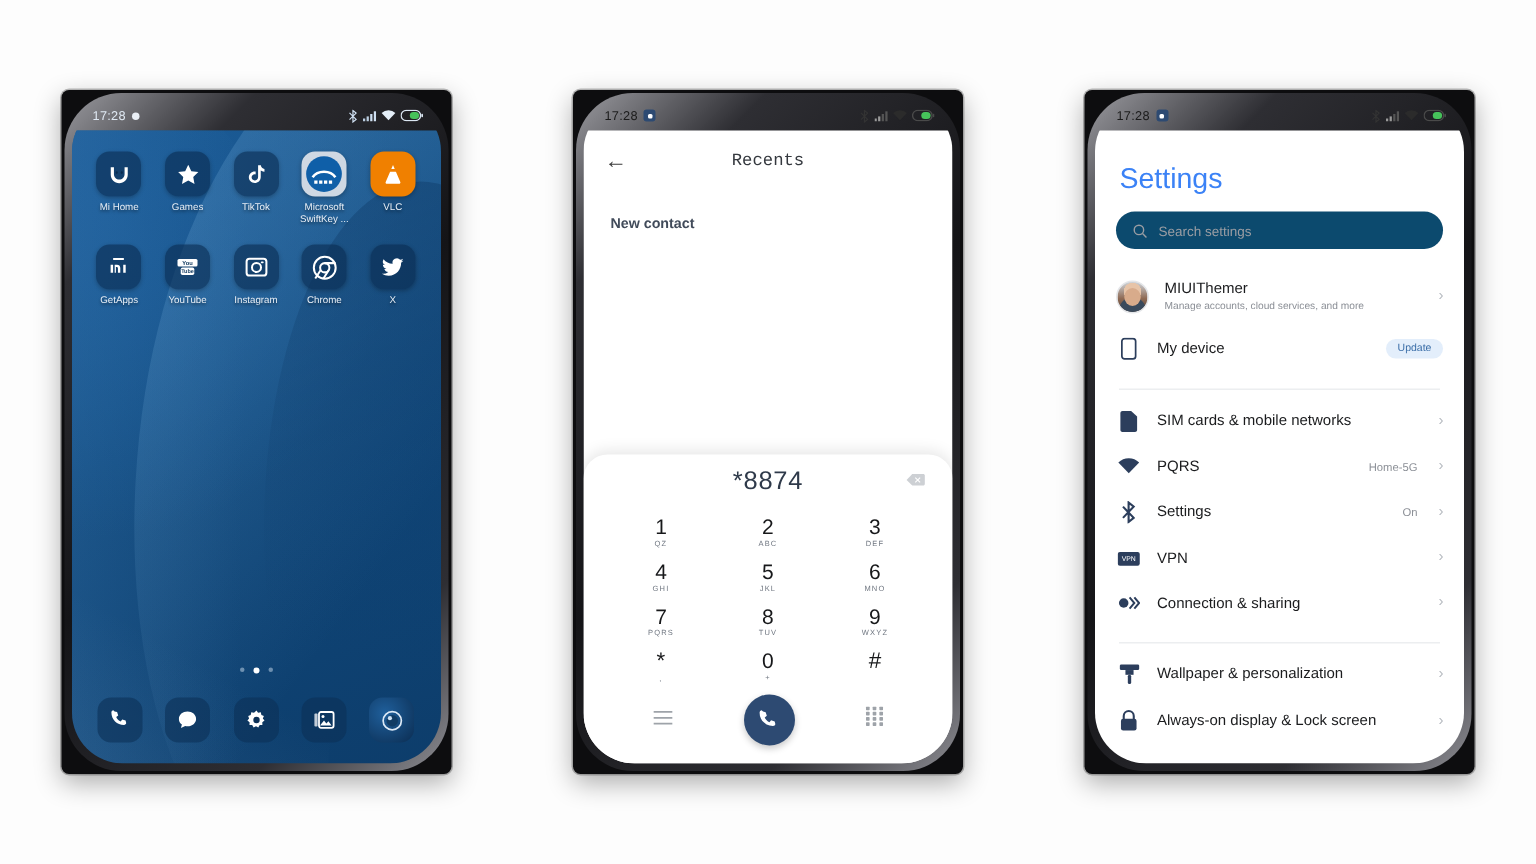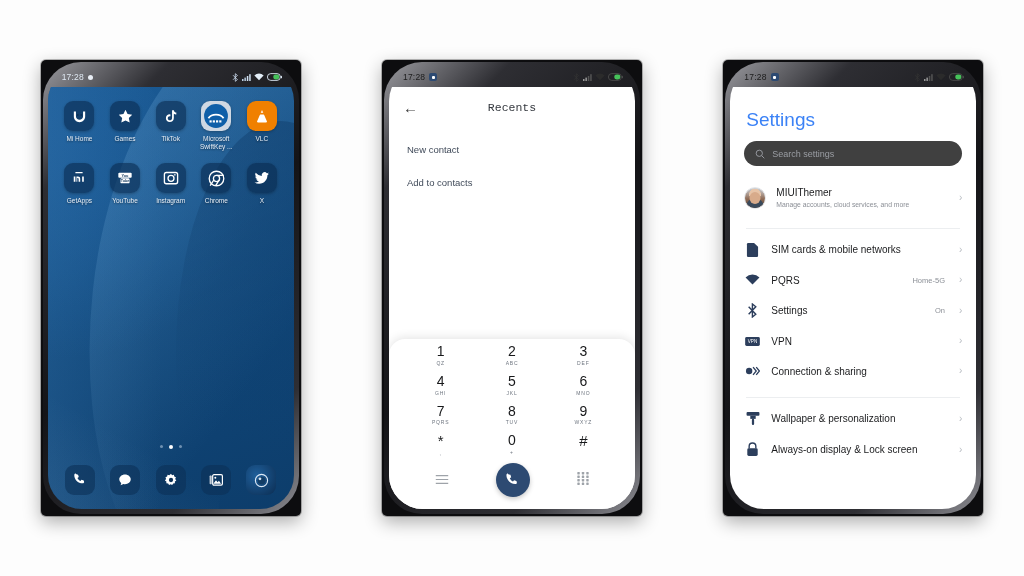--- a/index.html
+++ b/index.html
@@ -163,20 +163,21 @@
   .back-arrow { font-size: 15px; color: #3a3a3a; line-height: 1; }
   .dial-title {
     position: absolute; left: 0; right: 0; text-align: center;
     font-size: 11.5px; color: #35393f; font-family: Liberation Mono, monospace;
   }
   .dial-menu { padding: 6px 0 0 0; }
   .dial-menu-item {
     padding: 11px 18px;
     font-size: 9.5px;
     color: #414b5a;
+    font-weight: bold;
   }
   .dial-spacer { flex: 1; }
 
   .keypad-sheet {
     background: #fff;
     border-radius: 16px 16px 0 0;
     box-shadow: 0 -2px 10px rgba(0,0,0,.10);
     padding-bottom: 4px;
   }
   .dialed-row {
@@ -214,21 +215,21 @@
   
   .settings { flex: 1; background: #fff; overflow: hidden; display:flex; flex-direction:column;}
   .set-title {
     font-size: 19px; color: #3b82f6; font-weight: 400;
     padding: 22px 16px 10px 16px;
   }
   .search {
     margin: 0 14px 12px 14px;
     height: 25px;
     border-radius: 13px;
-    background: #404040;
+    background: #0c4a6e;
     display: flex; align-items: center; gap: 7px;
     padding: 0 11px;
   }
   .search-ph { font-size: 9px; color: #9a9da3; }
   .set-group { padding: 0 0 6px 0; }
   .divider { height: 1px; background: #eceef0; margin: 5px 16px; }
   .set-row {
     display: flex; align-items: center;
     padding: 8px 14px;
     gap: 10px;
@@ -493,26 +494,34 @@
       </div>
 
       <div class="dialer">
         <div class="dial-header">
           <span class="back-arrow">←</span>
           <div class="dial-title">Recents</div>
         </div>
 
         <div class="dial-menu">
           <div class="dial-menu-item">New contact</div>
-          <div class="dial-menu-item">Add to contacts</div>
         </div>
 
         <div class="dial-spacer"></div>
 
         <div class="keypad-sheet">
+          <div class="dialed-row">
+            <span class="dialed-number">*8874</span>
+            <span class="backspace">
+              <svg width="13" height="10" viewBox="0 0 20 14">
+                  <path d="M6.4 0.8h11.2c1 0 1.7.7 1.7 1.6v8.6c0 .9-.7 1.6-1.7 1.6H6.4L0.6 7z" fill="#cdd0d4"></path>
+                  <path d="M9.5 4.6l5 4.8M14.5 4.6l-5 4.8" stroke="#fff" stroke-width="1.2" fill="none"></path>
+                </svg>
+            </span>
+          </div>
 
           <div class="keys">
             <div class="key">
                 <div class="key-num">1</div>
                 <div class="key-sub">QZ</div>
               </div>
             <div class="key">
                 <div class="key-num">2</div>
                 <div class="key-sub">ABC</div>
               </div>
@@ -638,20 +647,31 @@
         <div class="set-group">
           <div class="set-row">
             <div class="avatar"></div>
             <div class="set-body">
               <div class="set-label">MIUIThemer</div>
               <div class="set-sub">Manage accounts, cloud services, and more</div>
             </div>
             <span class="chev">›</span>
           </div>
 
+          <div class="set-row">
+            <div class="set-ic">
+              <svg width="11" height="15" viewBox="0 0 12 17">
+                  <rect x="0.8" y="0.8" width="10.4" height="15.4" rx="2" fill="none" stroke="#2c3e5c" stroke-width="1.3"></rect>
+                </svg>
+            </div>
+            <div class="set-body">
+                <div class="set-label">My device</div>
+              </div>
+            <span class="badge">Update</span>
+          </div>
         </div>
 
         <div class="divider"></div>
 
         <div class="set-group">
           <div class="set-row">
             <div class="set-ic">
               <svg width="13" height="15" viewBox="0 0 14 16">
                   <path d="M1 2.4C1 1.6 1.7 1 2.5 1h6.2L13 5v9.6c0 .8-.7 1.4-1.5 1.4H2.5c-.8 0-1.5-.6-1.5-1.4z" fill="#2c3e5c"></path>
                 </svg>

